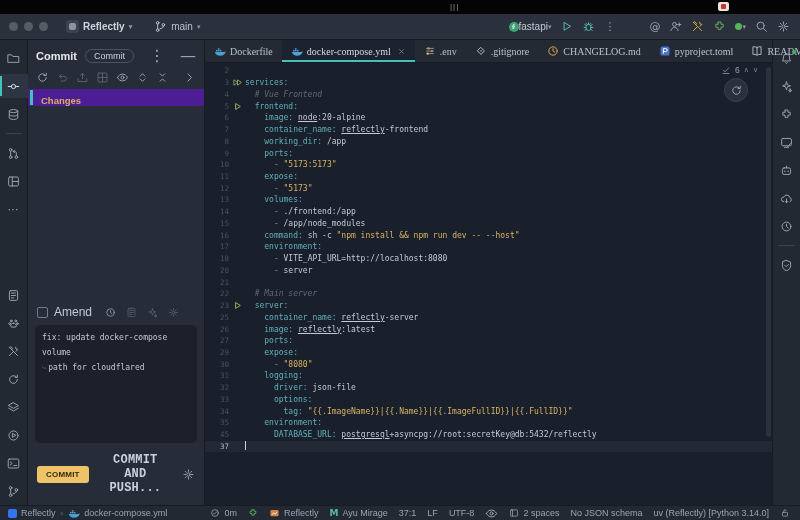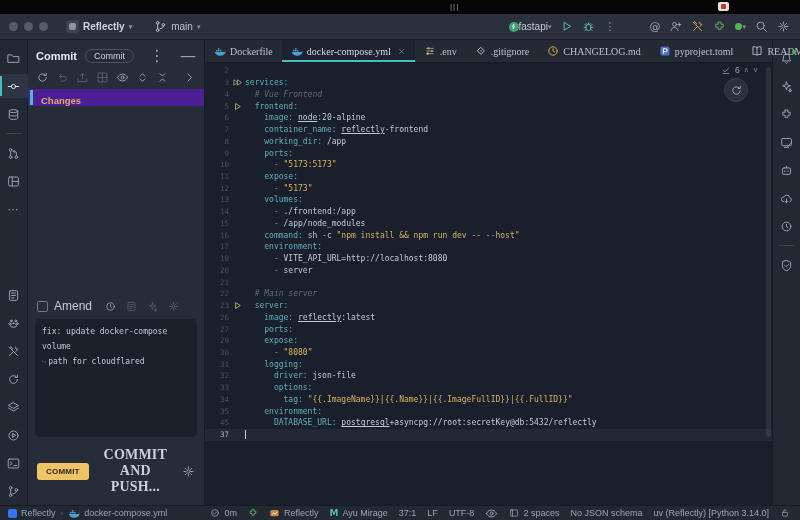--- a/index.html
+++ b/index.html
@@ -60,21 +60,21 @@
   #cp-amend{display:flex;align-items:center;gap:6px;padding:2px 9px;}
   #amend-box{width:9px;height:9px;border:1px solid #717B8A;border-radius:2px;}
   #amend-label{font-size:12px;color:#C3CAD5;margin-right:4px;text-align:right;}
   #amend-icons{display:flex;gap:8px;color:#97A1B0;margin-left:2px;}
   #amend-icons .dim{color:#57606E;}
   #cp-msg{margin:4px 7px;height:118px;background:#1B202B;border-radius:5px;padding:5px 7px;box-sizing:border-box;
           font-family:"DejaVu Sans Mono",monospace;font-size:8px;line-height:15px;color:#C3CAD5;}
   .wrapmark{color:#57606E;font-size:7px;margin-right:2px;}
   #cp-buttons{display:flex;align-items:center;padding:6px 9px 10px 9px;gap:10px;}
   #commit-btn{background:var(--commit-btn);color:#332814;font-size:8px;font-weight:bold;border:none;border-radius:3px;padding:4px 9px;font-family:inherit;letter-spacing:.2px;}
-  #commit-push-btn{background:none;border:none;color:#C9D0DB;font-size:14px;font-weight:bold;font-family:Liberation Serif, serif;padding:0;letter-spacing:.2px;}
+  #commit-push-btn{background:none;border:none;color:#C9D0DB;font-size:12px;font-weight:bold;font-family:Liberation Mono, monospace;padding:0;letter-spacing:.2px;}
   #cp-buttons .icon{margin-left:auto;color:#97A1B0;}
 
   
   #editor{flex:1;display:flex;flex-direction:column;background:var(--editor-bg);min-width:0;}
   #tabbar{height:23px;background:var(--bar-bg2);display:flex;align-items:stretch;border-bottom:1px solid #161B23;box-sizing:border-box;}
   .tab{display:flex;align-items:center;gap:4px;padding:0 9px;font-size:10px;color:#B9C1CD;position:relative;white-space:nowrap;font-family:Liberation Serif, serif;}
   .tab.active{background:#1D232E;color:#D5DAE3;}
   .tab.active:after{content:"";position:absolute;left:0;right:0;bottom:0;height:2px;background:var(--accent);}
   .tabclose{color:#8B94A3;margin-left:2px;}
 
@@ -645,20 +645,25 @@
             <div class="cl">
               <span class="ln">23</span>
               <span class="gut">
                 <svg width="9" height="9" viewBox="0 0 16 16" fill="none" stroke="#9DC25C" stroke-width="1.6" stroke-linejoin="round">
                   <path d="M4.6 2.8v10.4L13 8z"></path>
                 </svg>
               </span>
               <pre class="ct"><span class="tk-w">  </span><span class="tk-k">server:</span></pre>
             </div>
             <div class="cl">
+              <span class="ln">25</span>
+              <span class="gut"></span>
+              <pre class="ct"><span class="tk-w">    </span><span class="tk-k">container_name:</span><span class="tk-w"> </span><span class="tk-u">reflectly</span><span class="tk-v">-server</span></pre>
+            </div>
+            <div class="cl">
               <span class="ln">26</span>
               <span class="gut"></span>
               <pre class="ct"><span class="tk-w">    </span><span class="tk-k">image:</span><span class="tk-w"> </span><span class="tk-u">reflectly</span><span class="tk-v">:latest</span></pre>
             </div>
             <div class="cl">
               <span class="ln">27</span>
               <span class="gut"></span>
               <pre class="ct"><span class="tk-w">    </span><span class="tk-k">ports:</span></pre>
             </div>
             <div class="cl">

